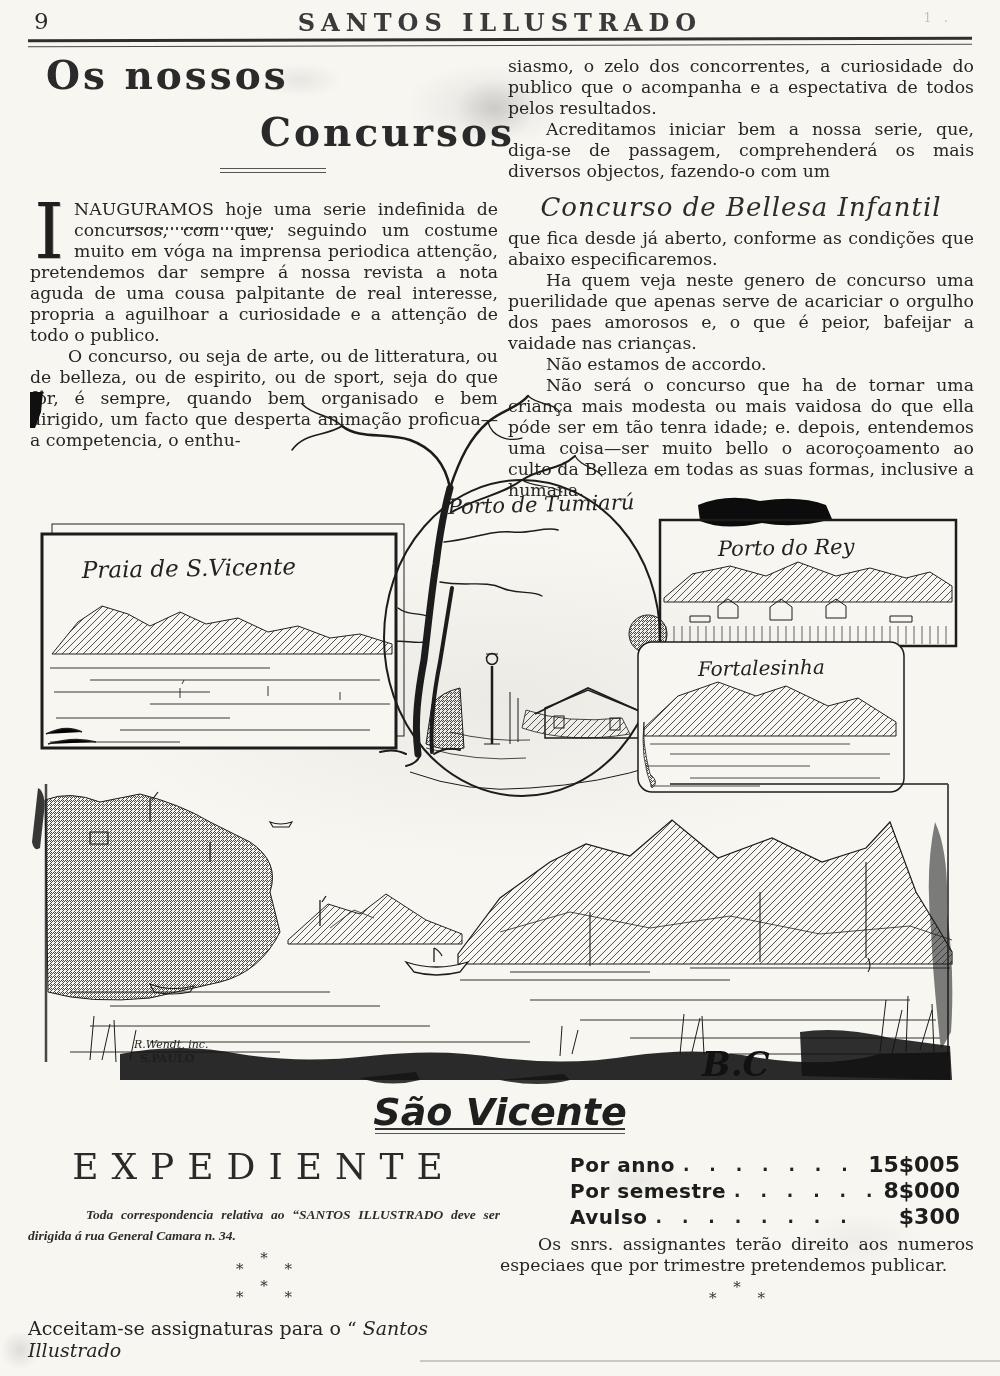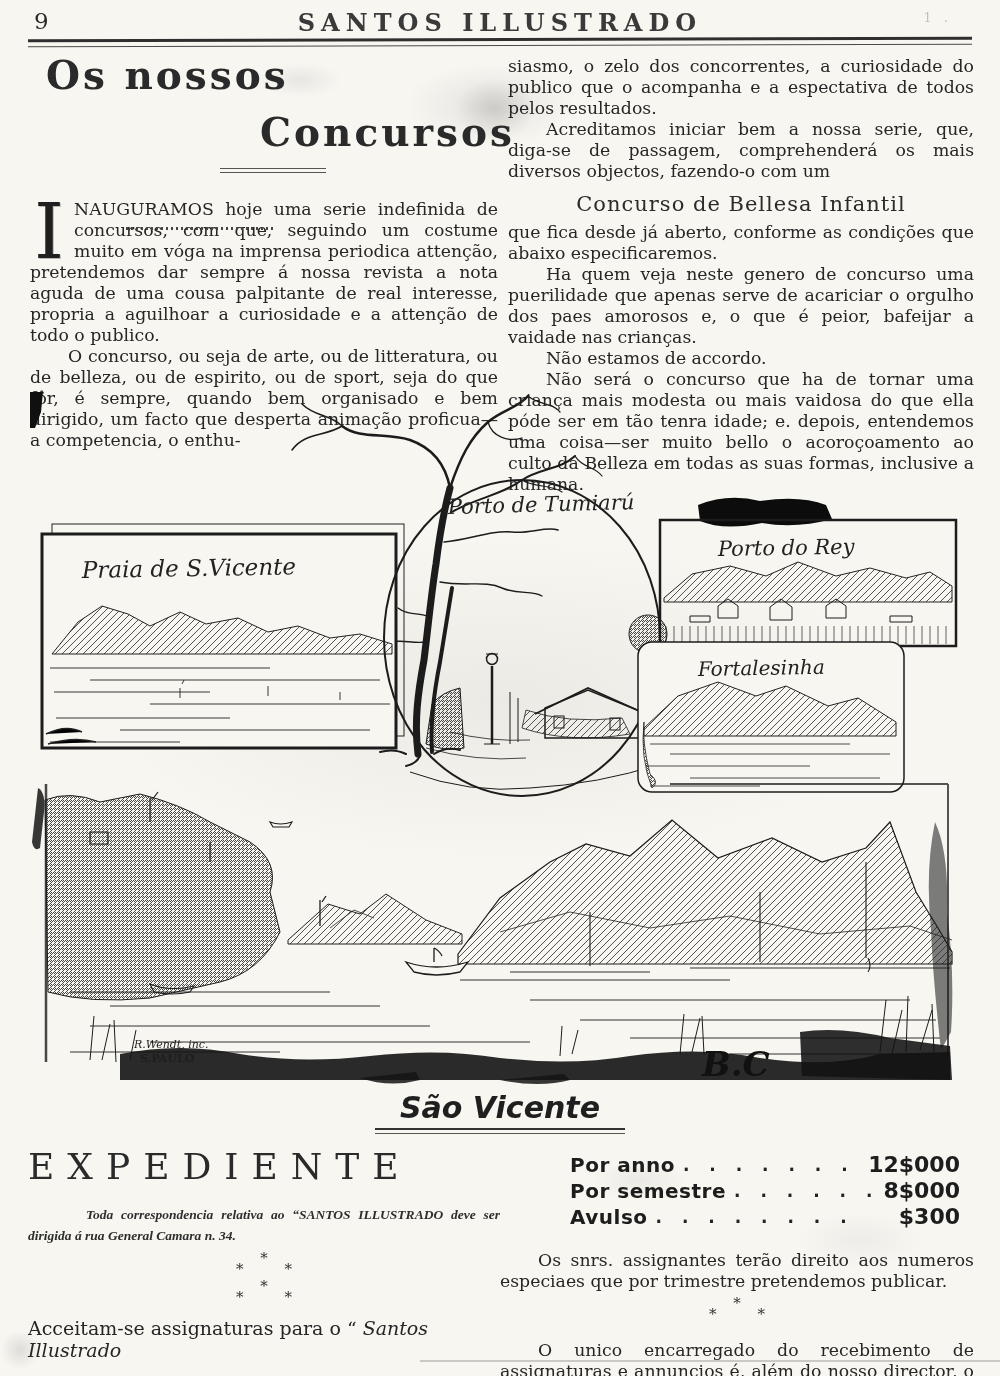--- a/index.html
+++ b/index.html
@@ -31,55 +31,55 @@
   .head-rule{width:106px;margin:16px auto 0 190px;}
   .head-rule .r1{height:1px;background:#555;}
   .head-rule .r2{height:1px;background:#555;margin-top:3px;}
   p.body{font-size:17.3px;line-height:21px;text-align:justify;margin:0;color:#262626;}
   p.ind{text-indent:38px;}
   .col-left .lead{margin-top:26px;position:relative;}
   .dropcap{float:left;font-size:76px;line-height:58px;padding:4px 10px 0 4px;
     font-family:"DejaVu Serif",serif;color:#1f1f1f;text-shadow:1px 1px 0 rgba(0,0,0,.25);}
   .orn-dots{position:absolute;left:96px;top:28px;width:150px;height:3px;
     background:repeating-linear-gradient(90deg,#444 0 2px,transparent 2px 5px);}
-  .subhead{font-size:21px;text-align:center;margin:10px 0 6px 0;
+  .subhead{font-style:italic;font-size:26px;text-align:center;margin:10px 0 6px 0;
     color:#2b2b2b;letter-spacing:1px;}
   
   .illus{position:absolute;left:30px;top:392px;width:940px;height:695px;}
   .illus svg{display:block;}
   .hand{font-family:"DejaVu Serif",serif;font-style:italic;fill:#222;}
   
   .caption{position:absolute;left:0;top:1090px;width:100%;text-align:center;
     font-family:"DejaVu Sans","Liberation Sans",sans-serif;
-    font-weight:bold;font-style:italic;font-size:30px;color:#1f1f1f;}
+    font-weight:bold;font-style:italic;font-size:38px;color:#1f1f1f;}
   .caption-rule{position:absolute;left:375px;top:1128px;width:250px;}
   .caption-rule .r1{height:2px;background:#333;}
   .caption-rule .r2{height:1px;background:#555;margin-top:3px;}
   
   .exp{position:absolute;left:28px;top:1146px;width:472px;}
   .exp-head{font-family:"DejaVu Serif",serif;font-size:36px;letter-spacing:13px;
-    text-align:left;color:#2a2a2a;font-weight:500;}
+    text-align:center;color:#2a2a2a;font-weight:500;}
   .exp p.note{font-family:"DejaVu Sans","Liberation Sans",sans-serif;
     font-weight:bold;font-style:italic;font-size:13.5px;line-height:1.55;
     text-align:justify;color:#2e2e2e;margin:18px 0 0 0;}
   .exp p.note.first{text-indent:58px;font-family:Liberation Serif, serif;}
   .asterism{text-align:center;font-size:15px;color:#333;margin:6px 0 0 0;line-height:11px;}
   .asterism .b{letter-spacing:18px;padding-left:18px;}
   .accept{font-size:19px;margin-top:14px;color:#262626;}
   .accept .it{font-style:italic;}
   
   .subs{position:absolute;left:500px;top:1146px;width:474px;}
   .price-table{margin:6px 0 0 70px;width:390px;
     font-family:"DejaVu Sans","Liberation Sans",sans-serif;font-weight:bold;color:#1d1d1d;}
   .price-row{display:flex;align-items:flex-start;line-height:26px;}
   .price-row .lbl{font-size:20px;letter-spacing:.5px;white-space:nowrap;}
   .price-row .dots{flex:1;overflow:hidden;white-space:nowrap;font-size:17px;
     word-spacing:14px;padding:0 8px;color:#222;}
   .price-row .val{font-size:22px;white-space:nowrap;}
-  .subs p.body{margin-top:20px;}
+  .subs p.body{margin-top:4px;}
   .sc{font-variant:small-caps;letter-spacing:1px;}
   
   .bottom-faint-rule{position:absolute;left:420px;top:1360px;width:580px;height:2px;
     background:rgba(0,0,0,.18);}
   .stain-a{position:absolute;left:455px;top:78px;width:80px;height:62px;border-radius:50%;
     background:radial-gradient(rgba(90,90,90,.18),transparent 70%);}
   .stain-b{position:absolute;left:0px;top:1330px;width:40px;height:40px;
     background:radial-gradient(rgba(80,80,80,.15),transparent 70%);}
 </style>
 </head>
@@ -271,35 +271,34 @@
       <div class="b">* *</div>
     </div>
     <p class="accept"><span>Acceitam-se assignaturas para o “ </span><span class="it">Santos Illustrado</span></p>
   </div>
 
   <div class="subs">
     <div class="price-table">
       <div class="price-row">
         <span class="lbl">Por anno</span>
         <span class="dots">. . . . . . .</span>
-        <span class="val">12$000</span>
+        <span class="val">15$005</span>
       </div>
       <div class="price-row">
         <span class="lbl">Por semestre</span>
         <span class="dots">. . . . . .</span>
         <span class="val">8$000</span>
       </div>
       <div class="price-row">
         <span class="lbl">Avulso</span>
         <span class="dots">. . . . . . . .</span>
         <span class="val">$300</span>
       </div>
     </div>
     <p class="body ind">Os snrs. assignantes terão direito aos numeros especiaes que por trimestre pretendemos publicar.</p>
     <div class="asterism">
       <div class="t">*</div>
       <div class="b">* *</div>
     </div>
-    <p class="body ind"><span>O unico encarregado do recebimento de assignaturas e annuncios é, além do nosso director, o nosso companheiro </span><span class="sc">Neves</span><span>.</span></p>
   </div>
 
   <div class="bottom-faint-rule"></div>
 </div>
 
 </body></html>

